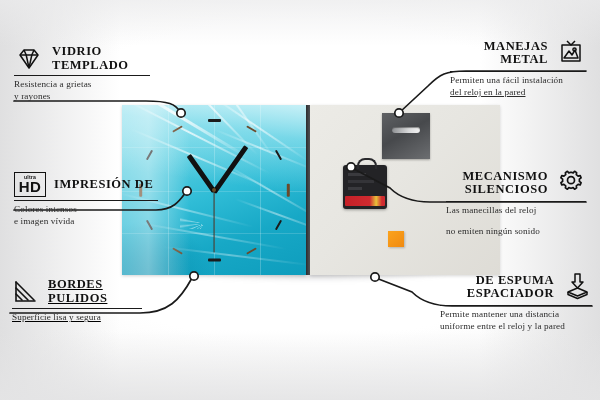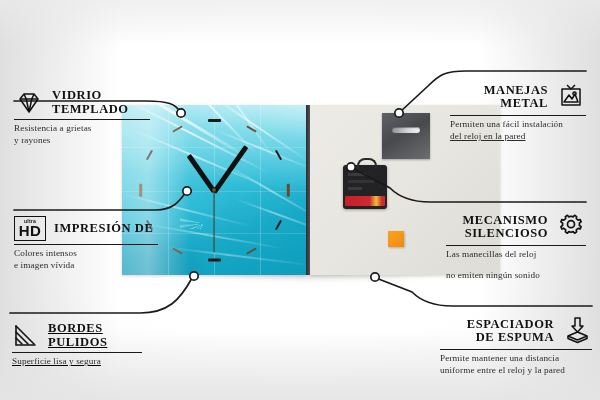--- a/index.html
+++ b/index.html
@@ -97,21 +97,21 @@
     background:linear-gradient(90deg,#c62027 0%,#cf2a30 62%,#e8c33a 78%,#cf2a30 92%);border-radius:1px;}
   .mech-l1{position:absolute;left:5px;top:8px;width:18px;height:3px;background:#3a3a3e;}
   .mech-l2{position:absolute;left:5px;top:15px;width:26px;height:3px;background:#343438;}
   .mech-l3{position:absolute;left:5px;top:22px;width:14px;height:3px;background:#3a3a3e;}
   .foam{position:absolute;left:78px;top:126px;width:16px;height:16px;
     background:linear-gradient(140deg,#fba31d,#f08a10);
     box-shadow:1px 1px 2px rgba(0,0,0,.22);}
 
   
   .callout{position:absolute;}
-  .co-head{display:flex;align-items:center;gap:8px;margin-top:44px;}
+  .co-head{display:flex;align-items:center;gap:8px;}
   .co-title{font-size:12.5px;line-height:13.5px;letter-spacing:.55px;color:#111;font-weight:700;}
   .co-rule{height:1.4px;background:#1a1a1a;margin-top:3px;}
   .co-sub{font-size:9.2px;line-height:11.4px;color:#2c2c2c;margin-top:3px;letter-spacing:.12px;}
   .left .co-head{justify-content:flex-start;}
   .left .co-title{text-align:left;}
   .right .co-head{justify-content:flex-end;}
   .right .co-title{text-align:right;}
   .right .co-sub{text-align:left;}
 
   .ico{flex:0 0 auto;display:block;}
@@ -317,22 +317,22 @@
       </svg>
     </div>
     <div class="co-rule" style="width:140px;"></div>
     <div class="co-sub">Las manecillas del reloj</div>
     <div class="co-sub" style="margin-top:9px;">no emiten ningún sonido</div>
   </div>
 
   <div class="callout right" style="left:440px;top:272px;width:152px;">
     <div class="co-head">
       <div>
+        <div class="co-title">DE ESPUMA</div>
         <div class="co-title">ESPACIADOR</div>
-        <div class="co-title">DE ESPUMA</div>
       </div>
       <svg class="ico" width="30" height="30" viewBox="0 0 30 30">
         <g fill="none" stroke="#111" stroke-width="1.5" stroke-linejoin="round">
           <path d="M13,2 L18,2 L18,10 L21,10 L15.5,16 L10,10 L13,10 Z"></path>
           <path d="M15.5,16 L25,20 L15.5,24 L6,20 Z"></path>
           <path d="M6,20 L6,22.5 L15.5,26.5 L25,22.5 L25,20"></path>
         </g>
       </svg>
     </div>
     <div class="co-rule" style="width:152px;"></div>

